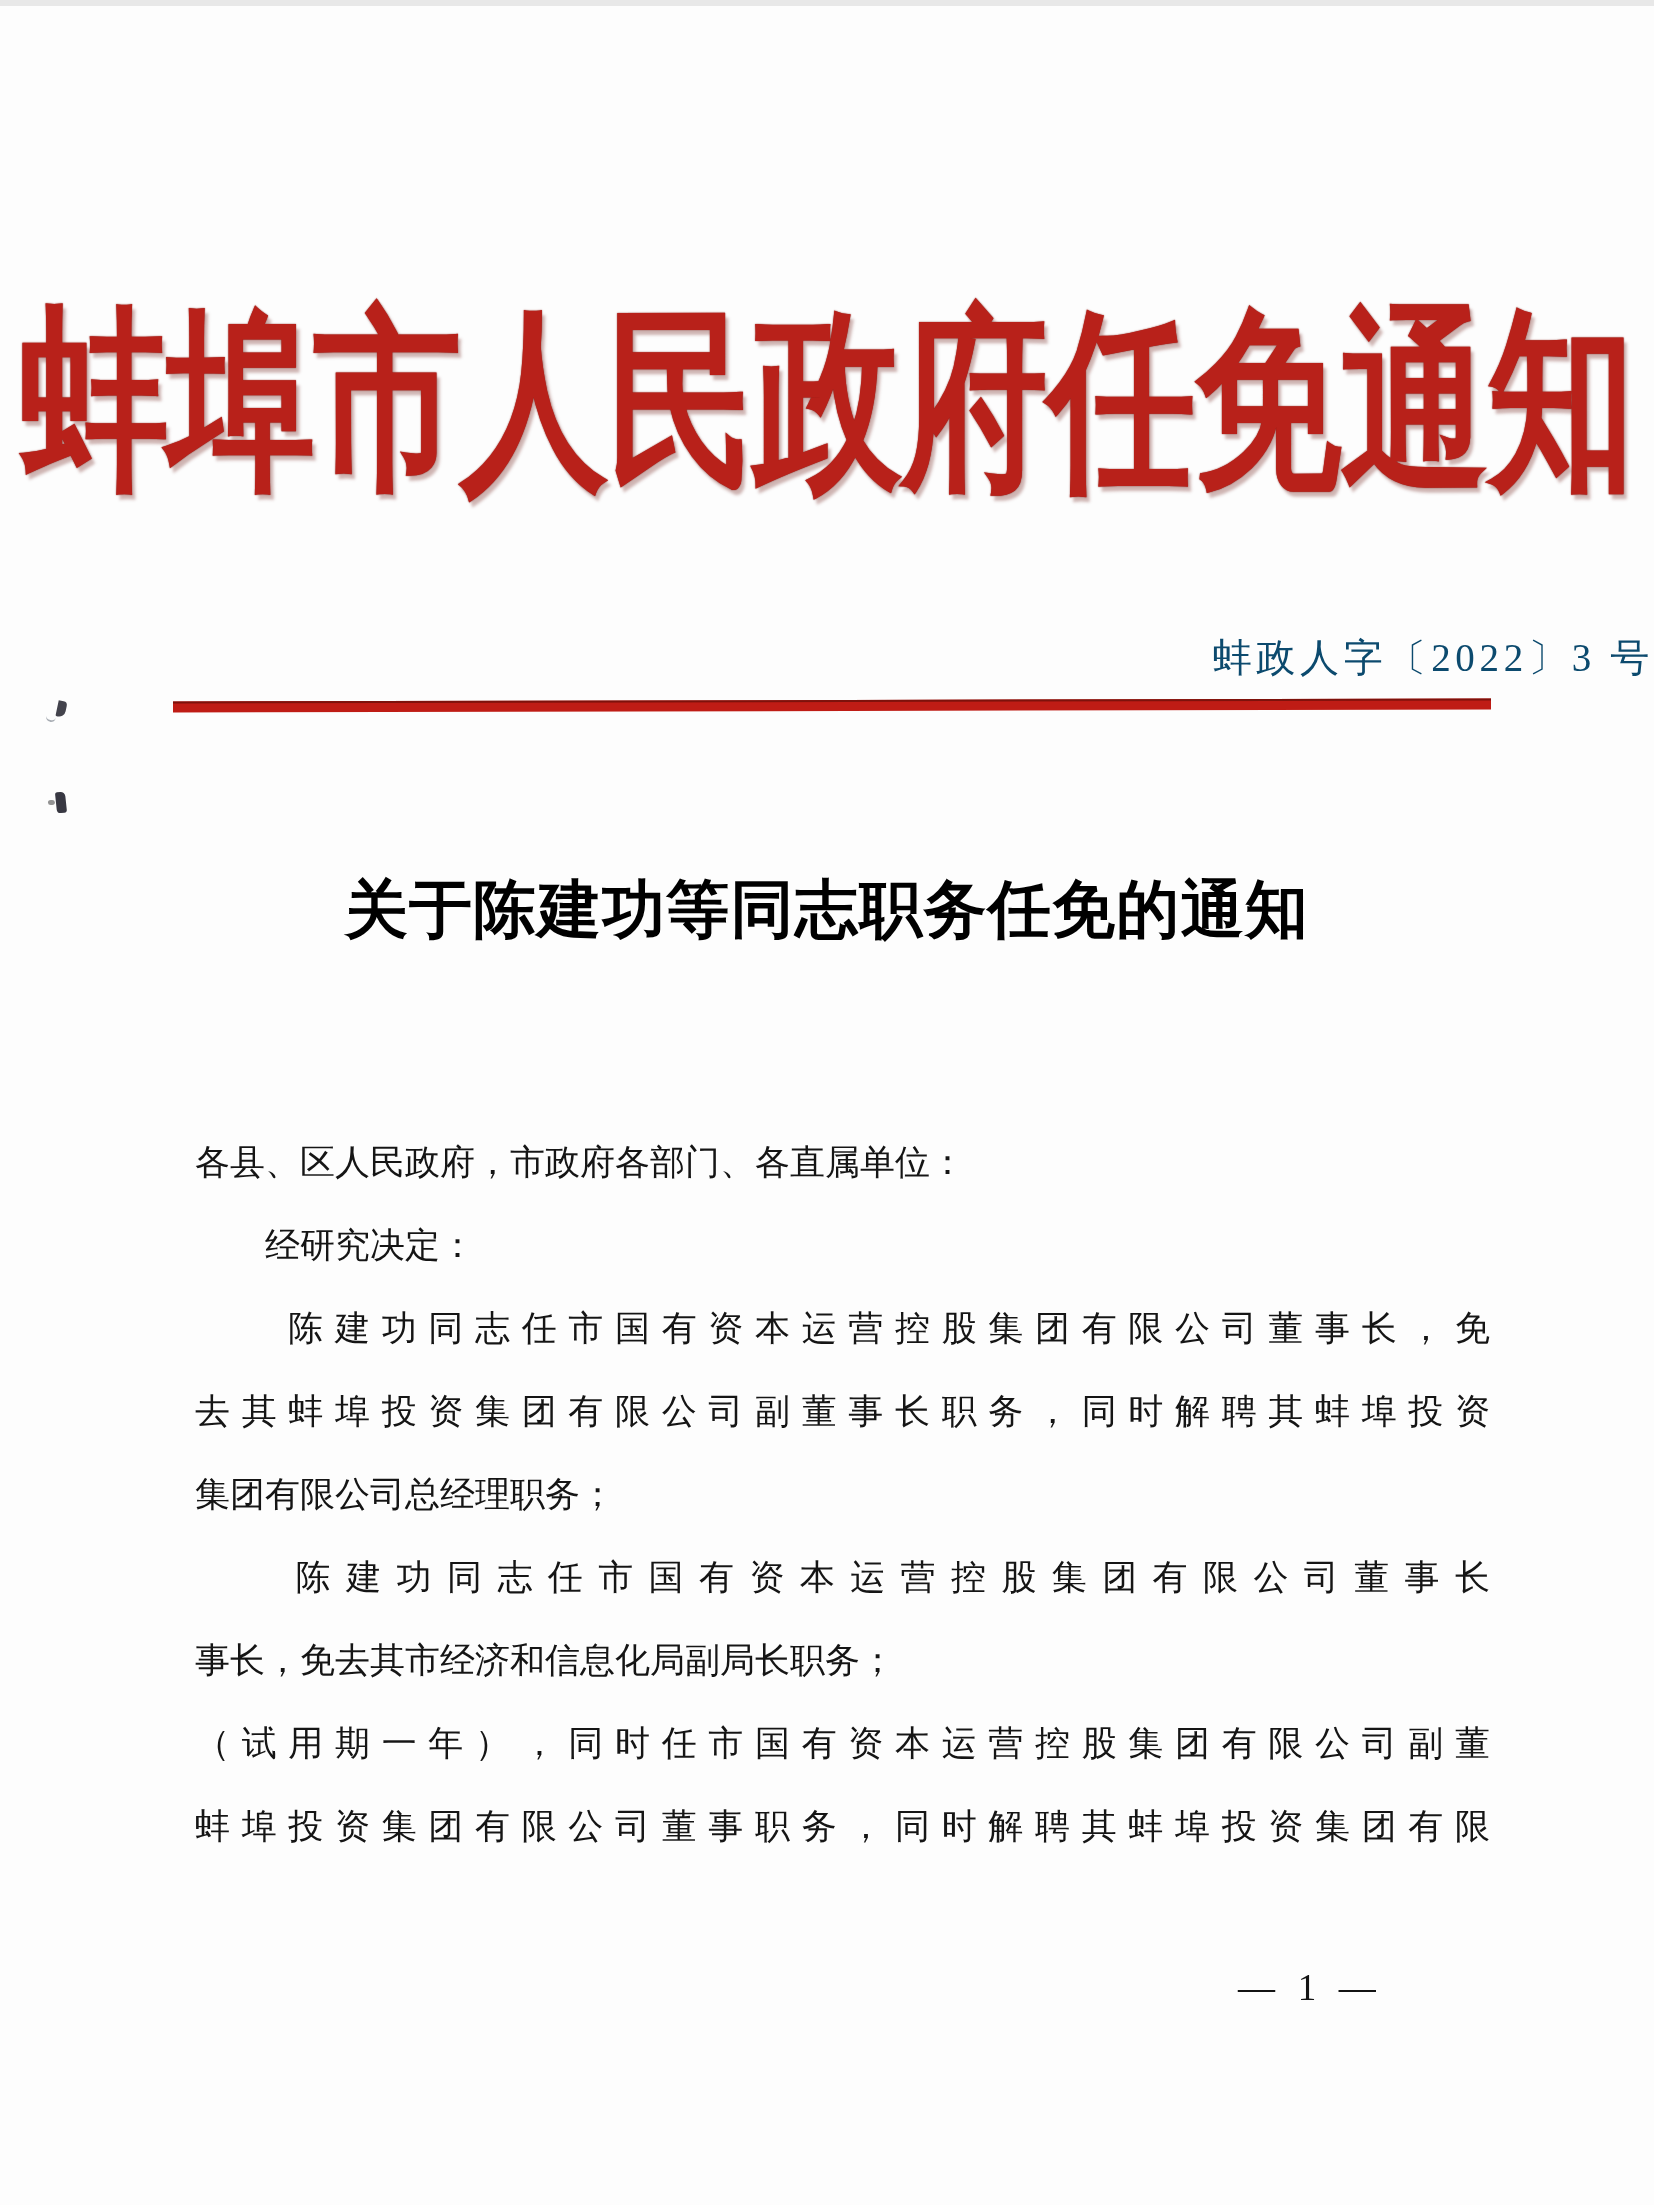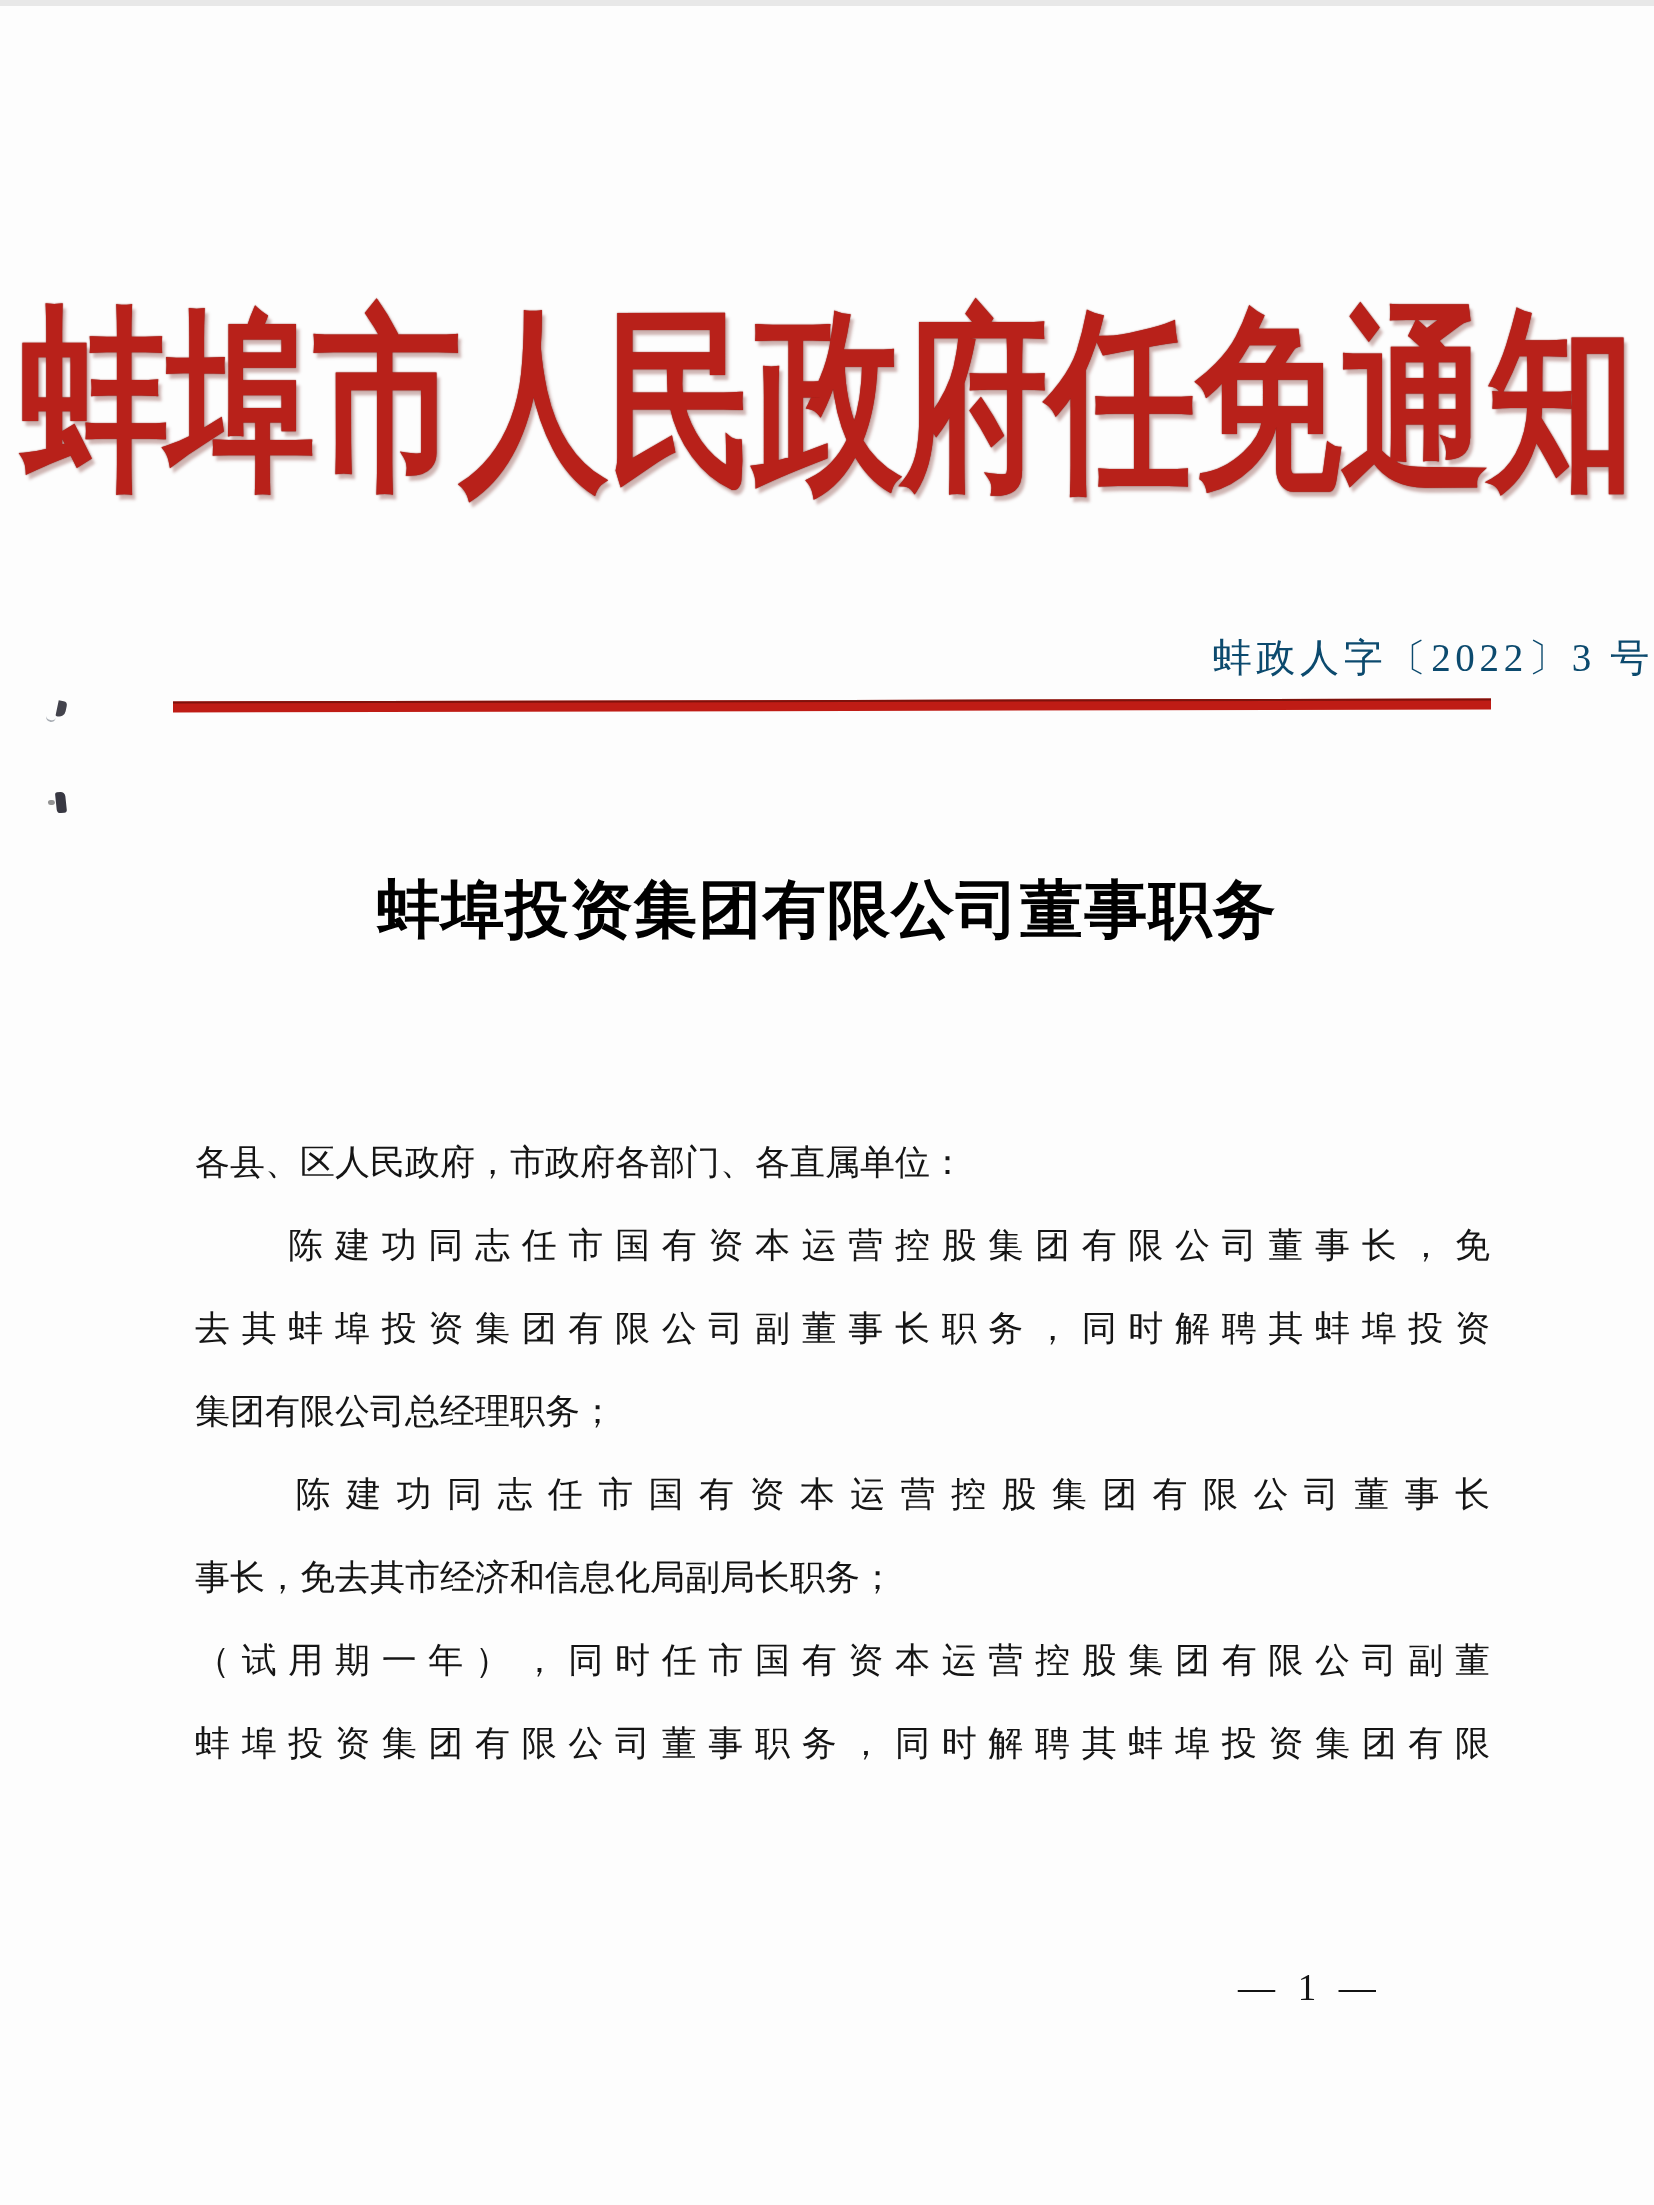--- a/index.html
+++ b/index.html
@@ -91,25 +91,26 @@
 
 <div class="page">
 
   <div class="banner" style="color: rgb(184, 33, 26);">蚌埠市人民政府任免通知</div>
 
   <div class="doc-number">蚌政人字〔2022〕3 号</div>
 
   <div class="red-rule" style="background: rgb(191, 28, 21);"></div>
 
   <div class="doc-title">
-    <div class="t">蚌埠投资集团有限公司董事职务</div>
+    <div class="t">关于陈建功等同志职务任免的通知</div>
   </div>
 
   <div class="body-text" id="body-lines" style="color: rgb(21, 21, 21);">
       <div class="line">各县、区人民政府，市政府各部门、各直属单位：</div>
+      <div class="line">　　经研究决定：</div>
       <div class="line just">　　陈建功同志任市国有资本运营控股集团有限公司董事长，免</div>
       <div class="line just">去其蚌埠投资集团有限公司副董事长职务，同时解聘其蚌埠投资</div>
       <div class="line">集团有限公司总经理职务；</div>
       <div class="line just">　　陈建功同志任市国有资本运营控股集团有限公司董事长</div>
       <div class="line">事长，免去其市经济和信息化局副局长职务；</div>
       <div class="line just">（试用期一年），同时任市国有资本运营控股集团有限公司副董</div>
       <div class="line just">蚌埠投资集团有限公司董事职务，同时解聘其蚌埠投资集团有限</div>
     </div>
 
   <div class="page-number">— 1 —</div>

